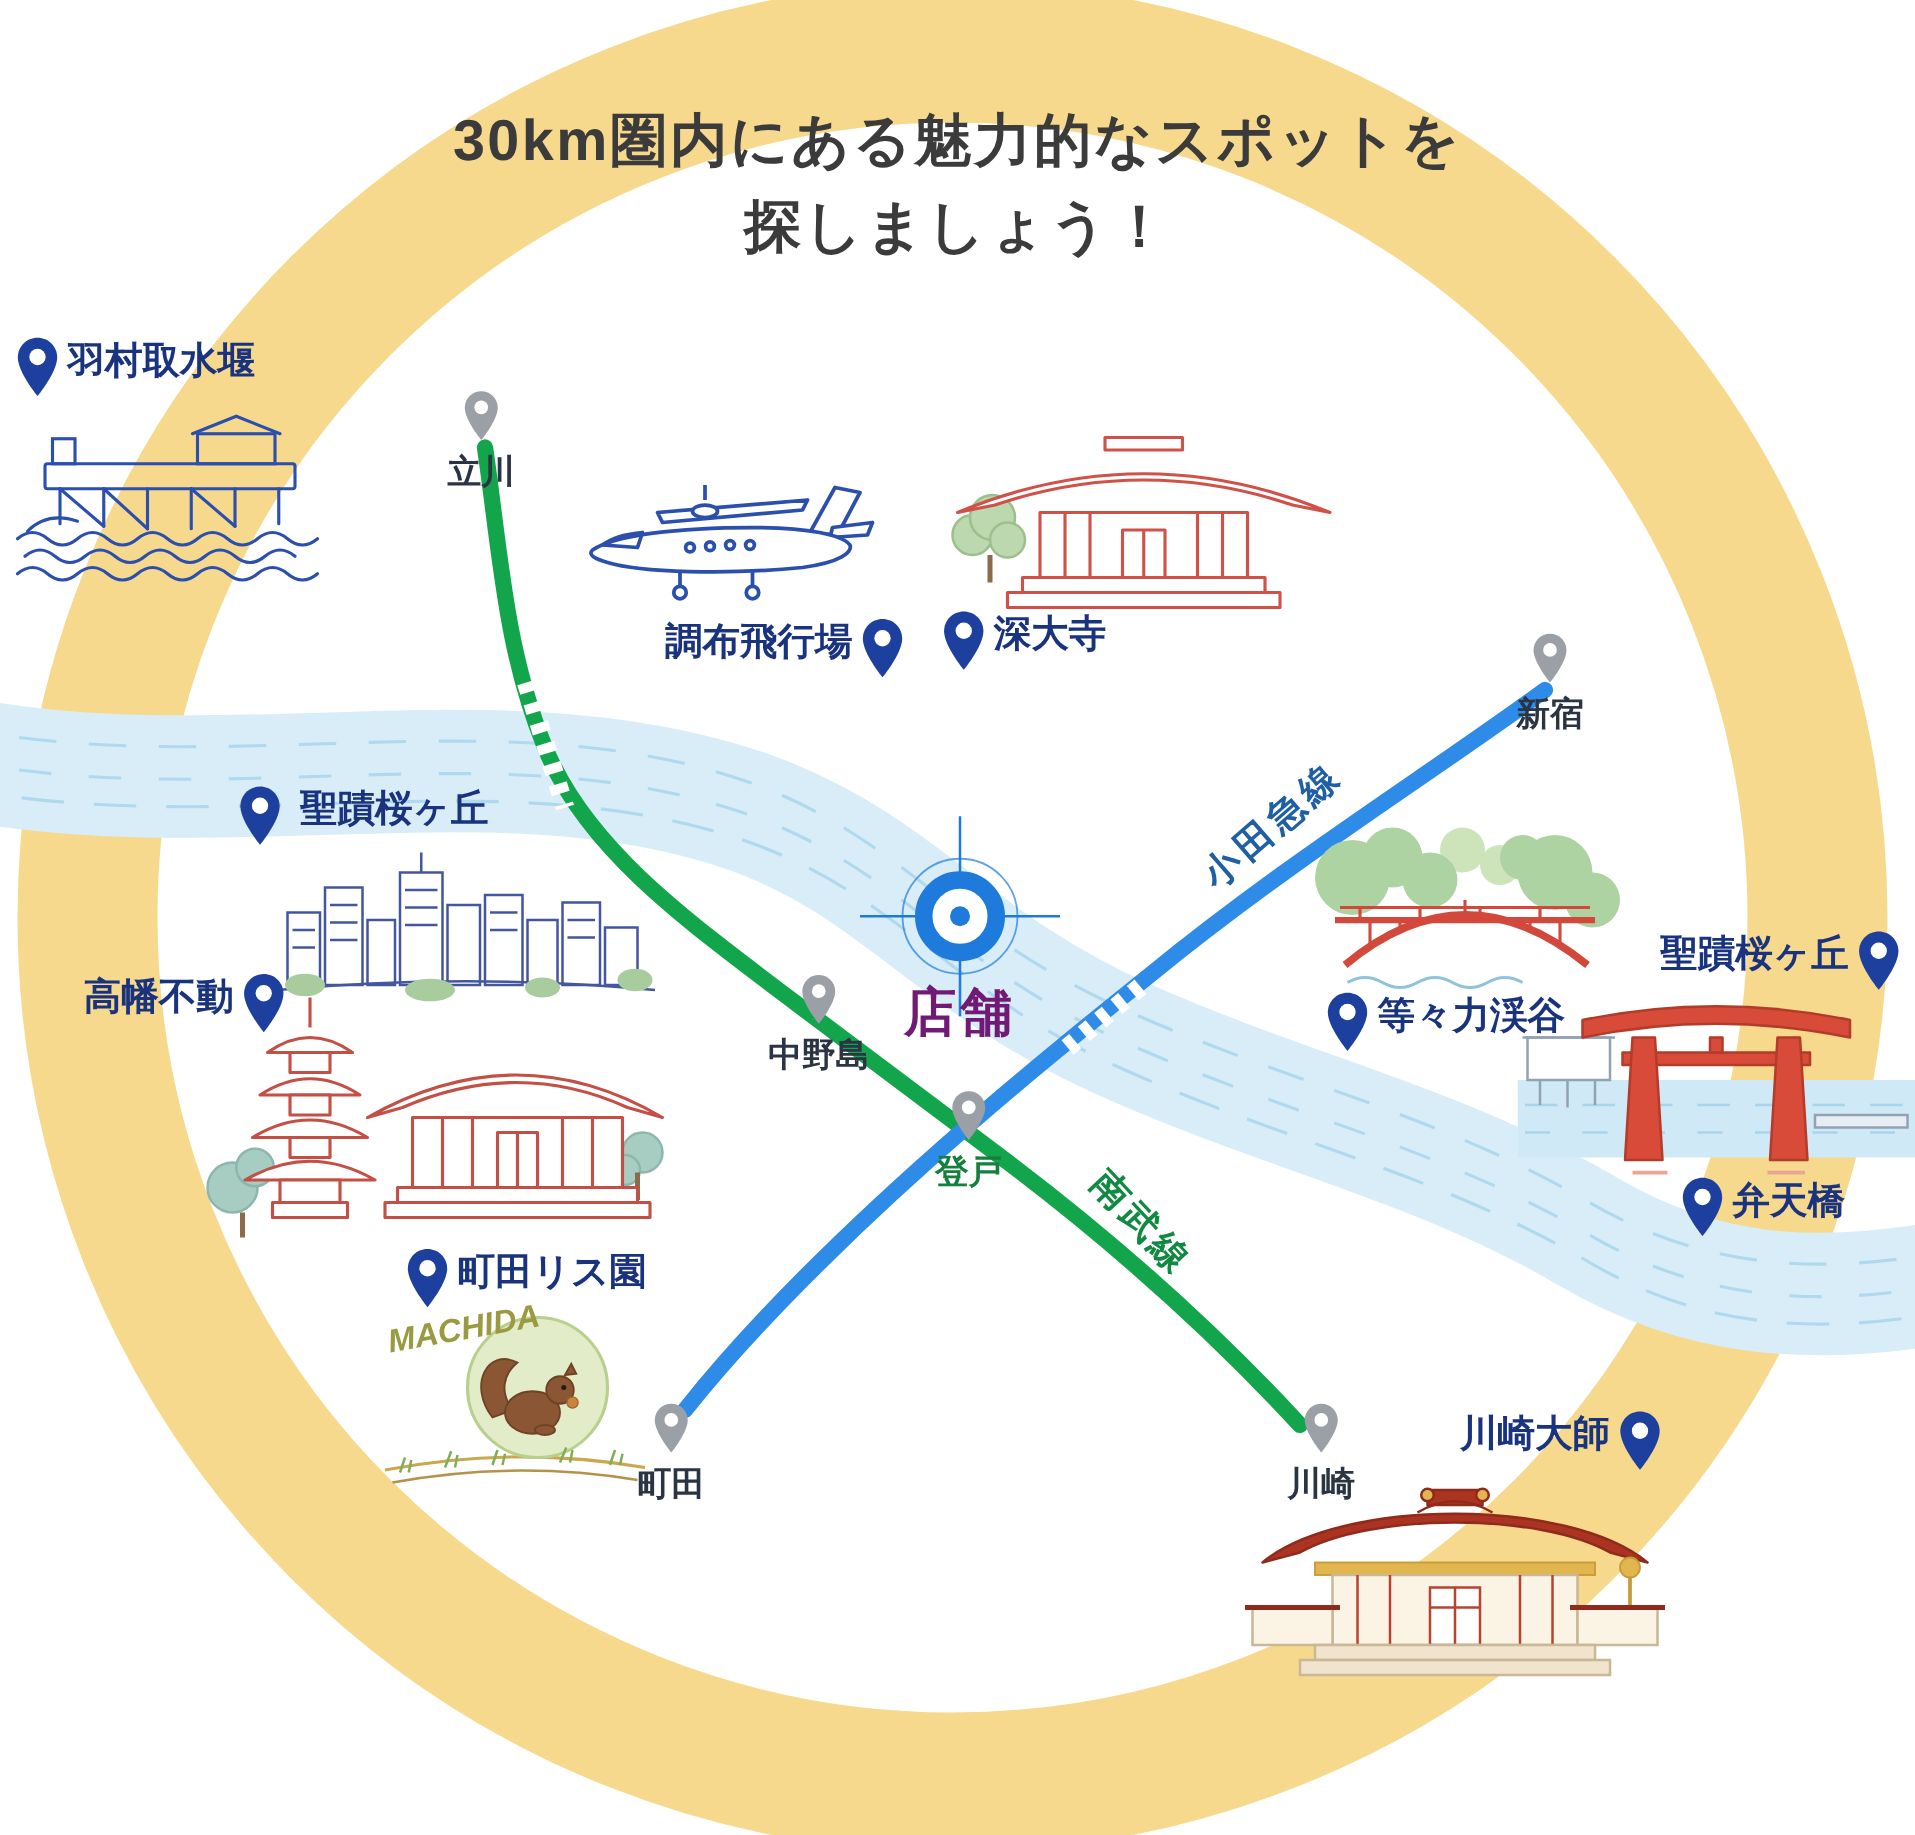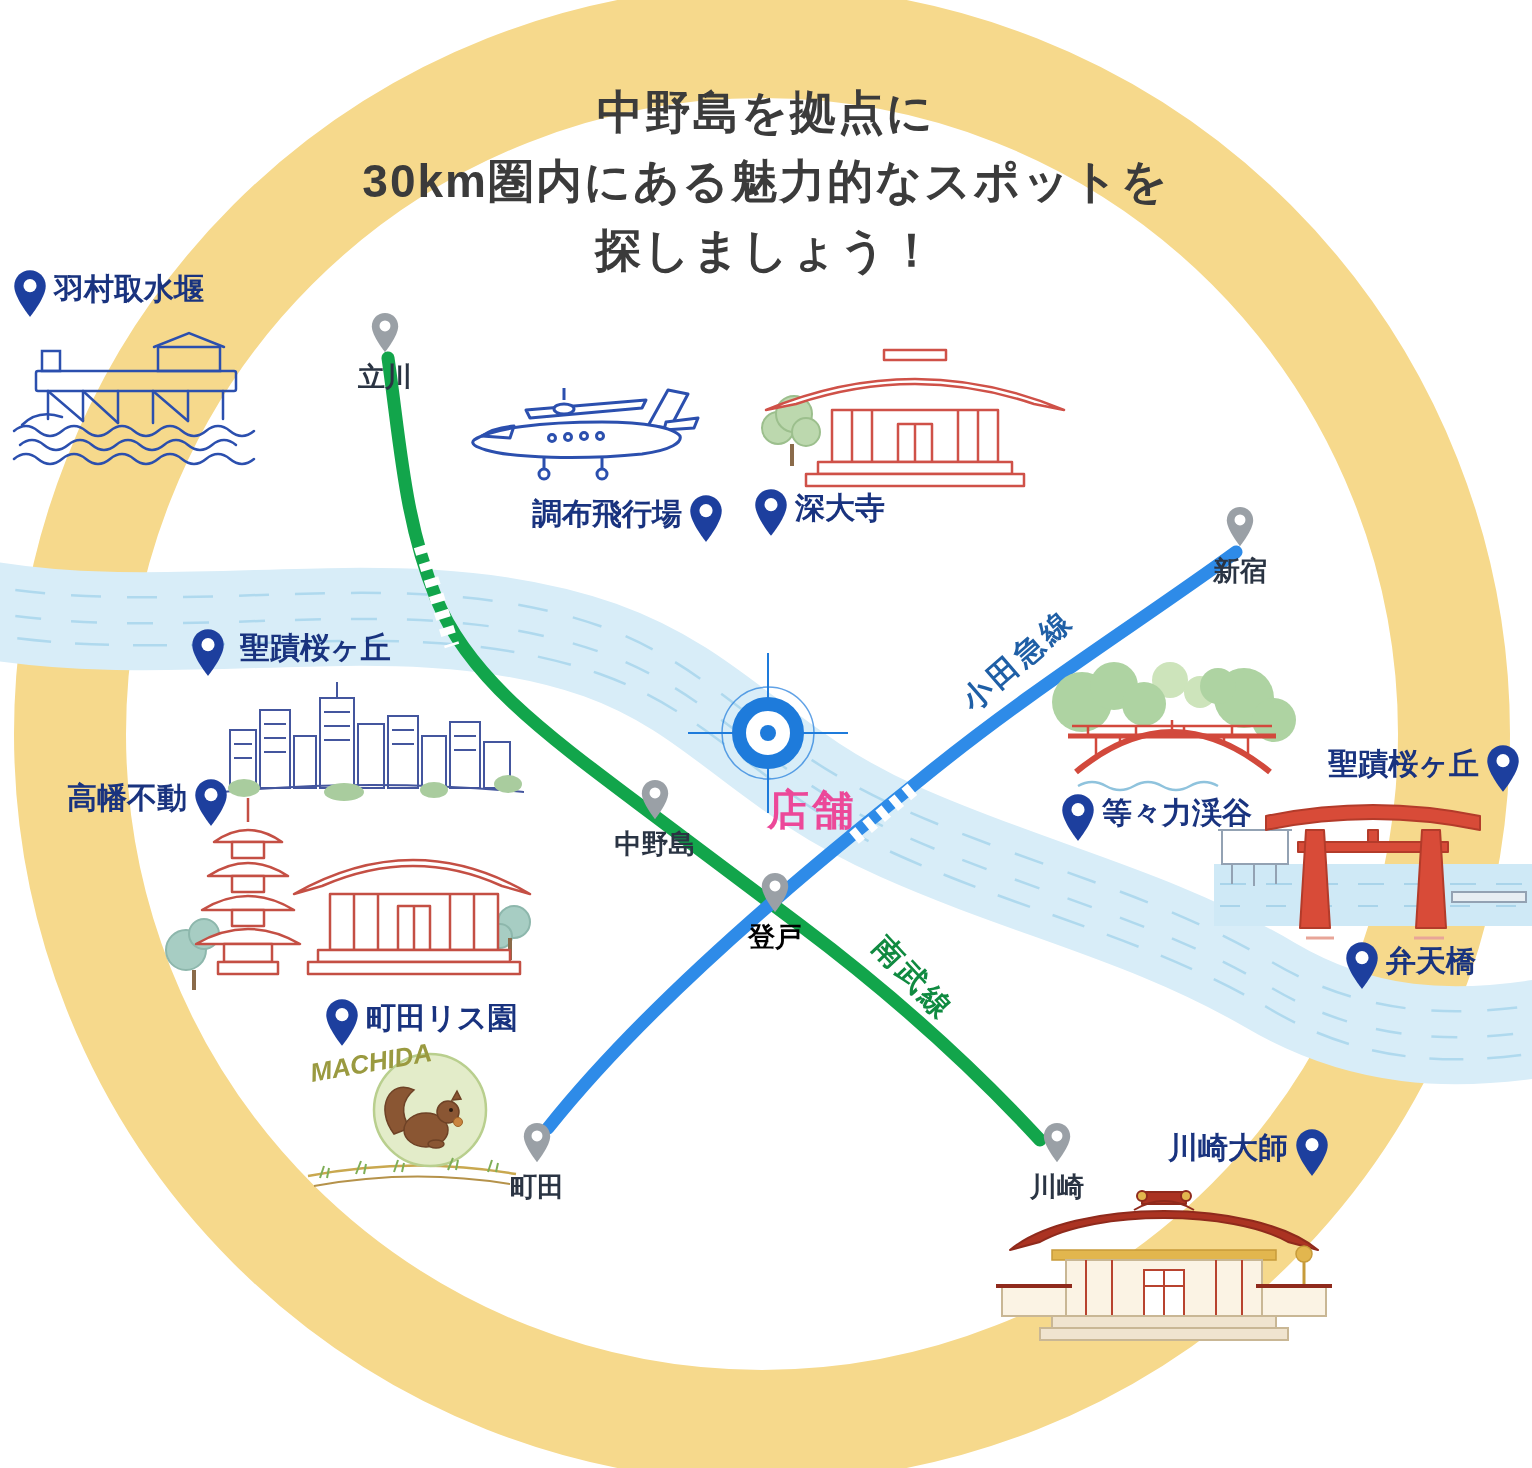--- a/index.html
+++ b/index.html
@@ -324,21 +324,21 @@
       <div class="spot-label attraction-label" style="color: rgb(25, 51, 127); right: 1345px; top: 780px;">高幡不動</div>
       <div class="map-pin" style="left: 640px; top: 779px;"><svg width="30" height="41" viewBox="0 0 24 33">
           <path d="M12 .8C6.1.8 1.4 5.5 1.4 11.4c0 7.9 10.6 20.8 10.6 20.8s10.6-12.9 10.6-20.8C22.6 5.5 17.9.8 12 .8z" fill="#9AA0A6"></path>
           <circle cx="12" cy="11.2" r="4.4" fill="#fff"></circle>
         </svg></div>
       <div class="spot-label station-label" style="color: rgb(42, 52, 67); left: 655px; top: 828px; transform: translateX(-50%);">中野島</div>
       <div class="map-pin" style="left: 760px; top: 872px;"><svg width="30" height="41" viewBox="0 0 24 33">
           <path d="M12 .8C6.1.8 1.4 5.5 1.4 11.4c0 7.9 10.6 20.8 10.6 20.8s10.6-12.9 10.6-20.8C22.6 5.5 17.9.8 12 .8z" fill="#9AA0A6"></path>
           <circle cx="12" cy="11.2" r="4.4" fill="#fff"></circle>
         </svg></div>
-      <div class="spot-label station-label" style="color: #000000; left: 775px; top: 921px; transform: translateX(-50%);">登戸</div>
+      <div class="spot-label station-label" style="color: #15803d; left: 775px; top: 921px; transform: translateX(-50%);">登戸</div>
       <div class="map-pin" style="left: 1060px; top: 793px;"><svg width="36" height="49" viewBox="0 0 24 33">
           <path d="M12 .8C6.1.8 1.4 5.5 1.4 11.4c0 7.9 10.6 20.8 10.6 20.8s10.6-12.9 10.6-20.8C22.6 5.5 17.9.8 12 .8z" fill="#1D3F9E"></path>
           <circle cx="12" cy="11.2" r="4.4" fill="#fff"></circle>
         </svg></div>
       <div class="spot-label attraction-label" style="color: rgb(25, 51, 127); left: 1102px; top: 795px;">等々力渓谷</div>
       <div class="map-pin" style="left: 1485px; top: 744px;"><svg width="36" height="49" viewBox="0 0 24 33">
           <path d="M12 .8C6.1.8 1.4 5.5 1.4 11.4c0 7.9 10.6 20.8 10.6 20.8s10.6-12.9 10.6-20.8C22.6 5.5 17.9.8 12 .8z" fill="#1D3F9E"></path>
           <circle cx="12" cy="11.2" r="4.4" fill="#fff"></circle>
         </svg></div>
       <div class="spot-label attraction-label" style="color: rgb(25, 51, 127); right: 53px; top: 746px;">聖蹟桜ヶ丘</div>
@@ -363,20 +363,19 @@
         </svg></div>
       <div class="spot-label station-label" style="color: rgb(42, 52, 67); left: 1057px; top: 1171px; transform: translateX(-50%);">川崎</div>
       <div class="map-pin" style="left: 1294px; top: 1128px;"><svg width="36" height="49" viewBox="0 0 24 33">
           <path d="M12 .8C6.1.8 1.4 5.5 1.4 11.4c0 7.9 10.6 20.8 10.6 20.8s10.6-12.9 10.6-20.8C22.6 5.5 17.9.8 12 .8z" fill="#1D3F9E"></path>
           <circle cx="12" cy="11.2" r="4.4" fill="#fff"></circle>
         </svg></div>
       <div class="spot-label attraction-label" style="color: rgb(25, 51, 127); right: 244px; top: 1130px;">川崎大師</div>
     </div>
 
   <div class="title">
-    <div>中野島を拠点に</div>
     <div>30km圏内にある魅力的なスポットを</div>
     <div>探しましょう！</div>
   </div>
 
-  <div class="shop-label" style="color: #ec4899; margin-left: 44px;">店舗</div>
+  <div class="shop-label" style="color: #701a75;">店舗</div>
 
 </div>
 
 </body></html>

